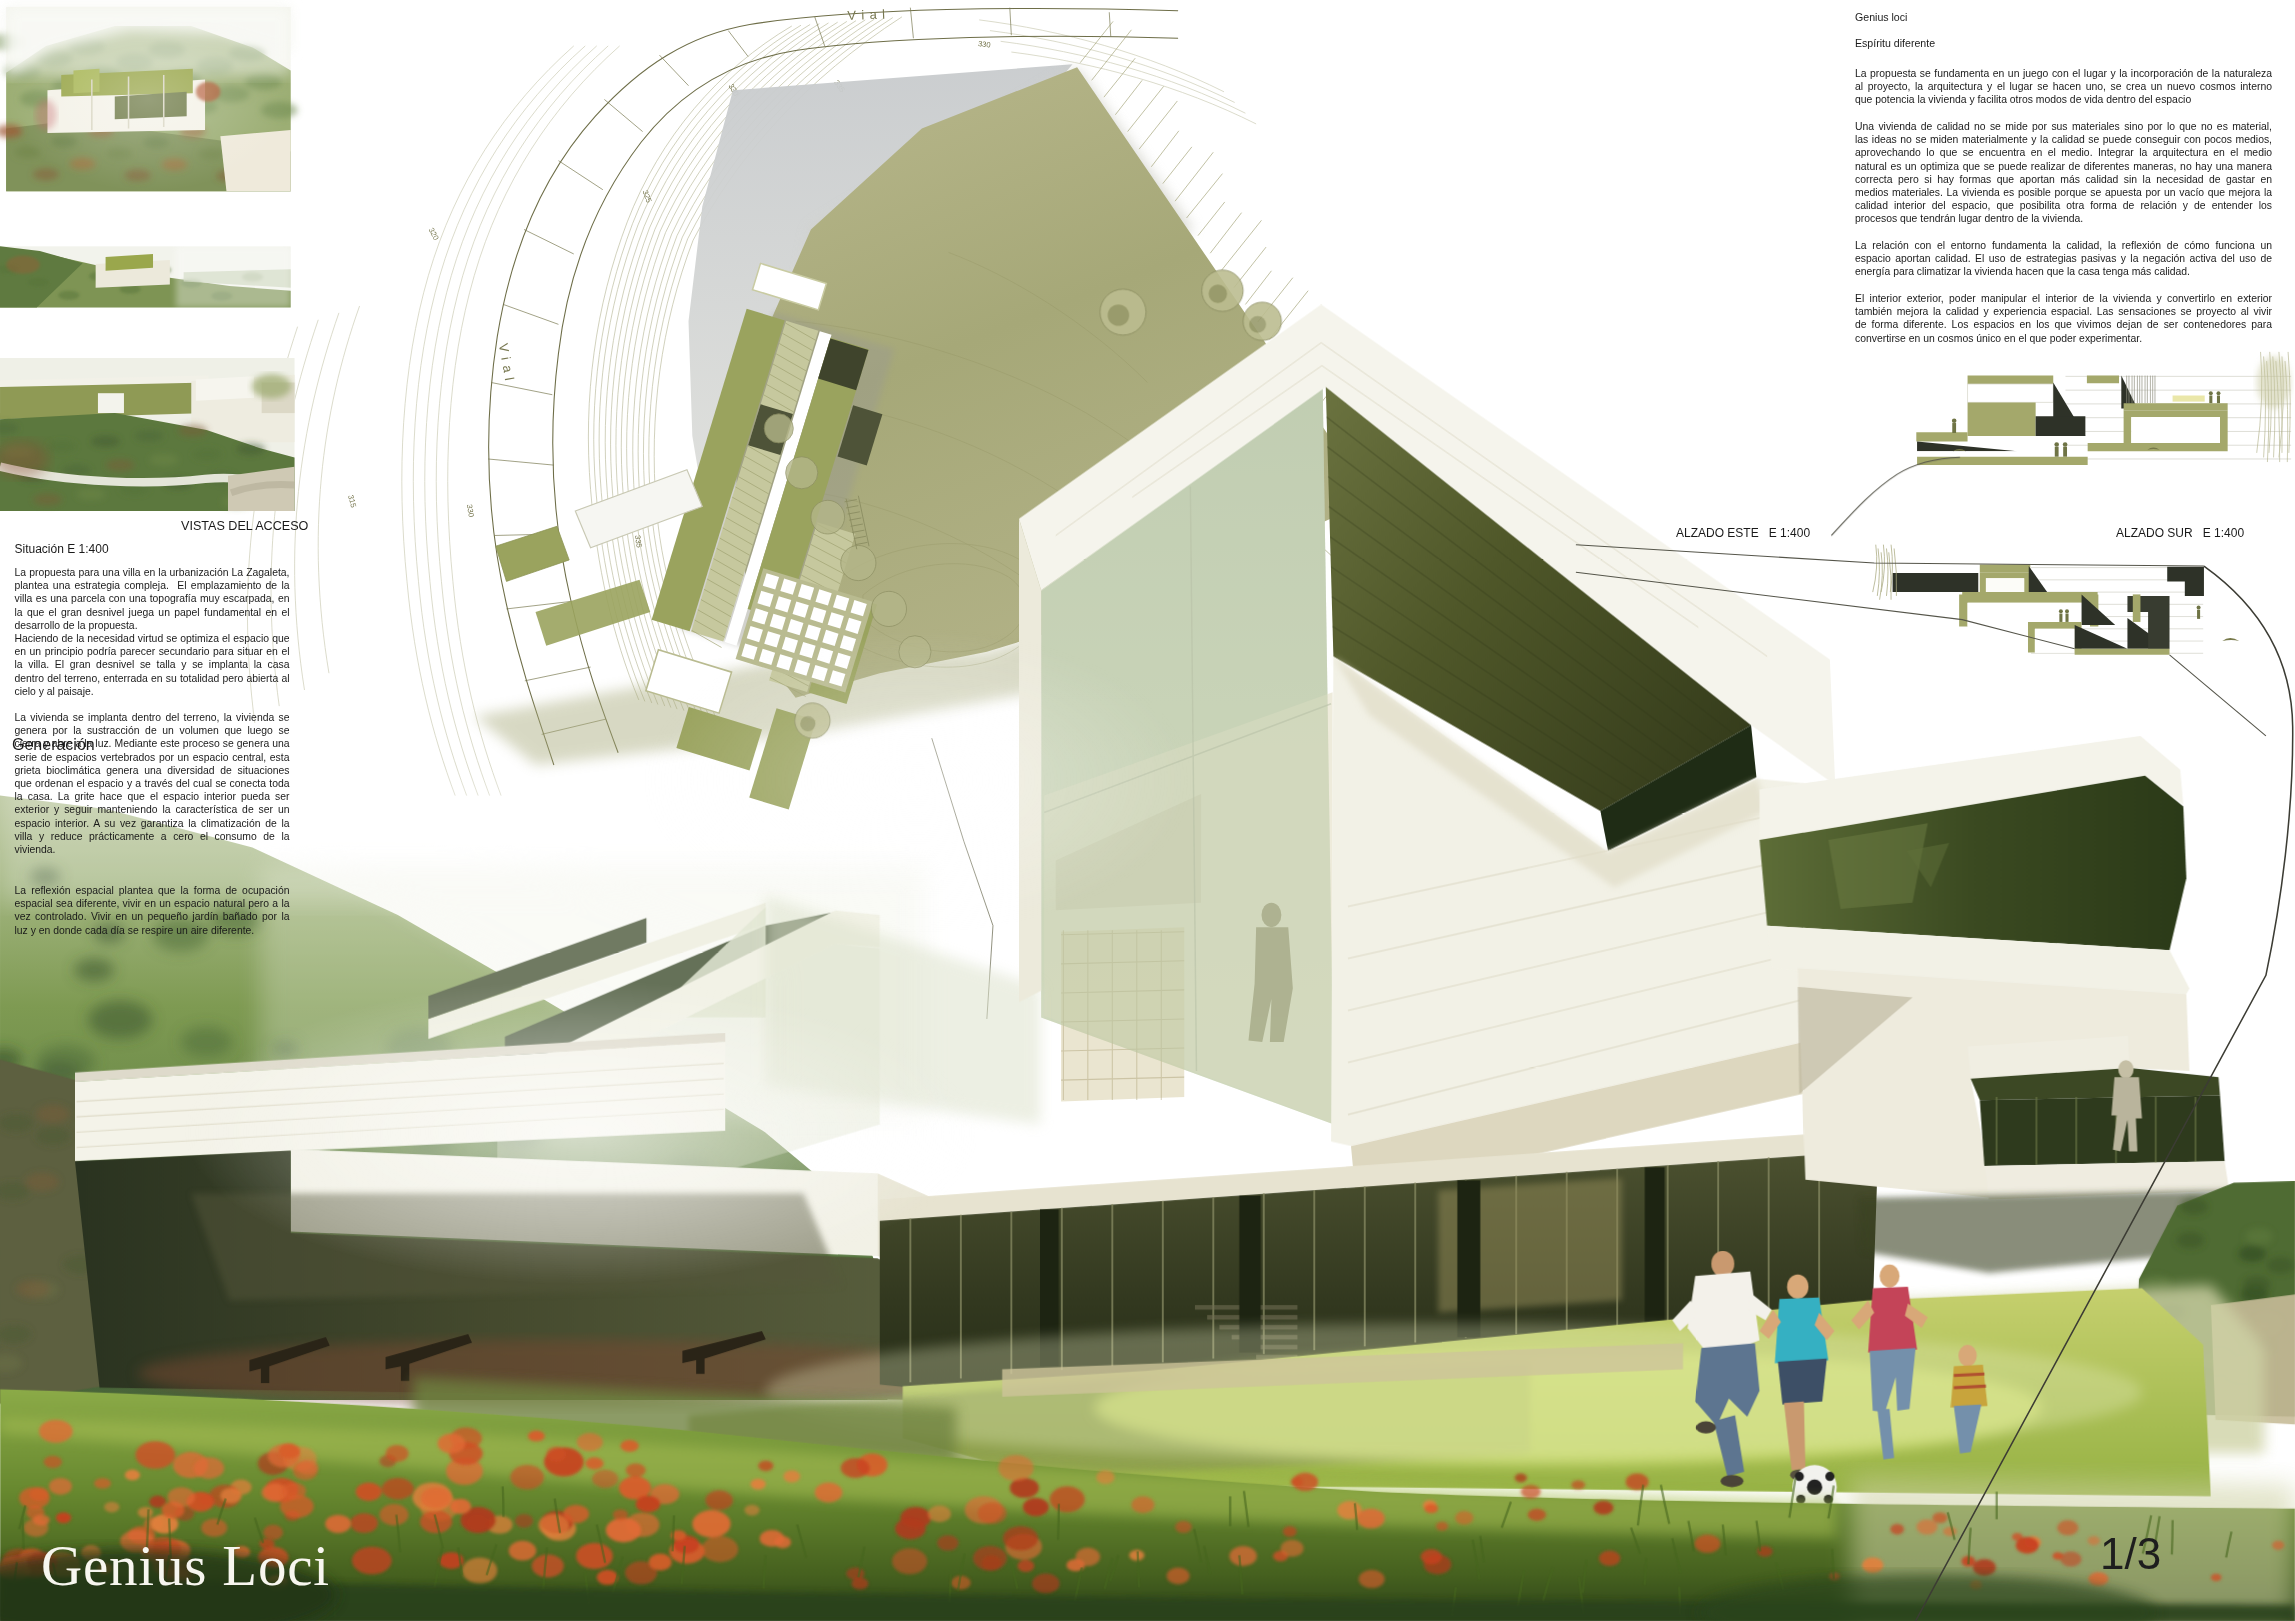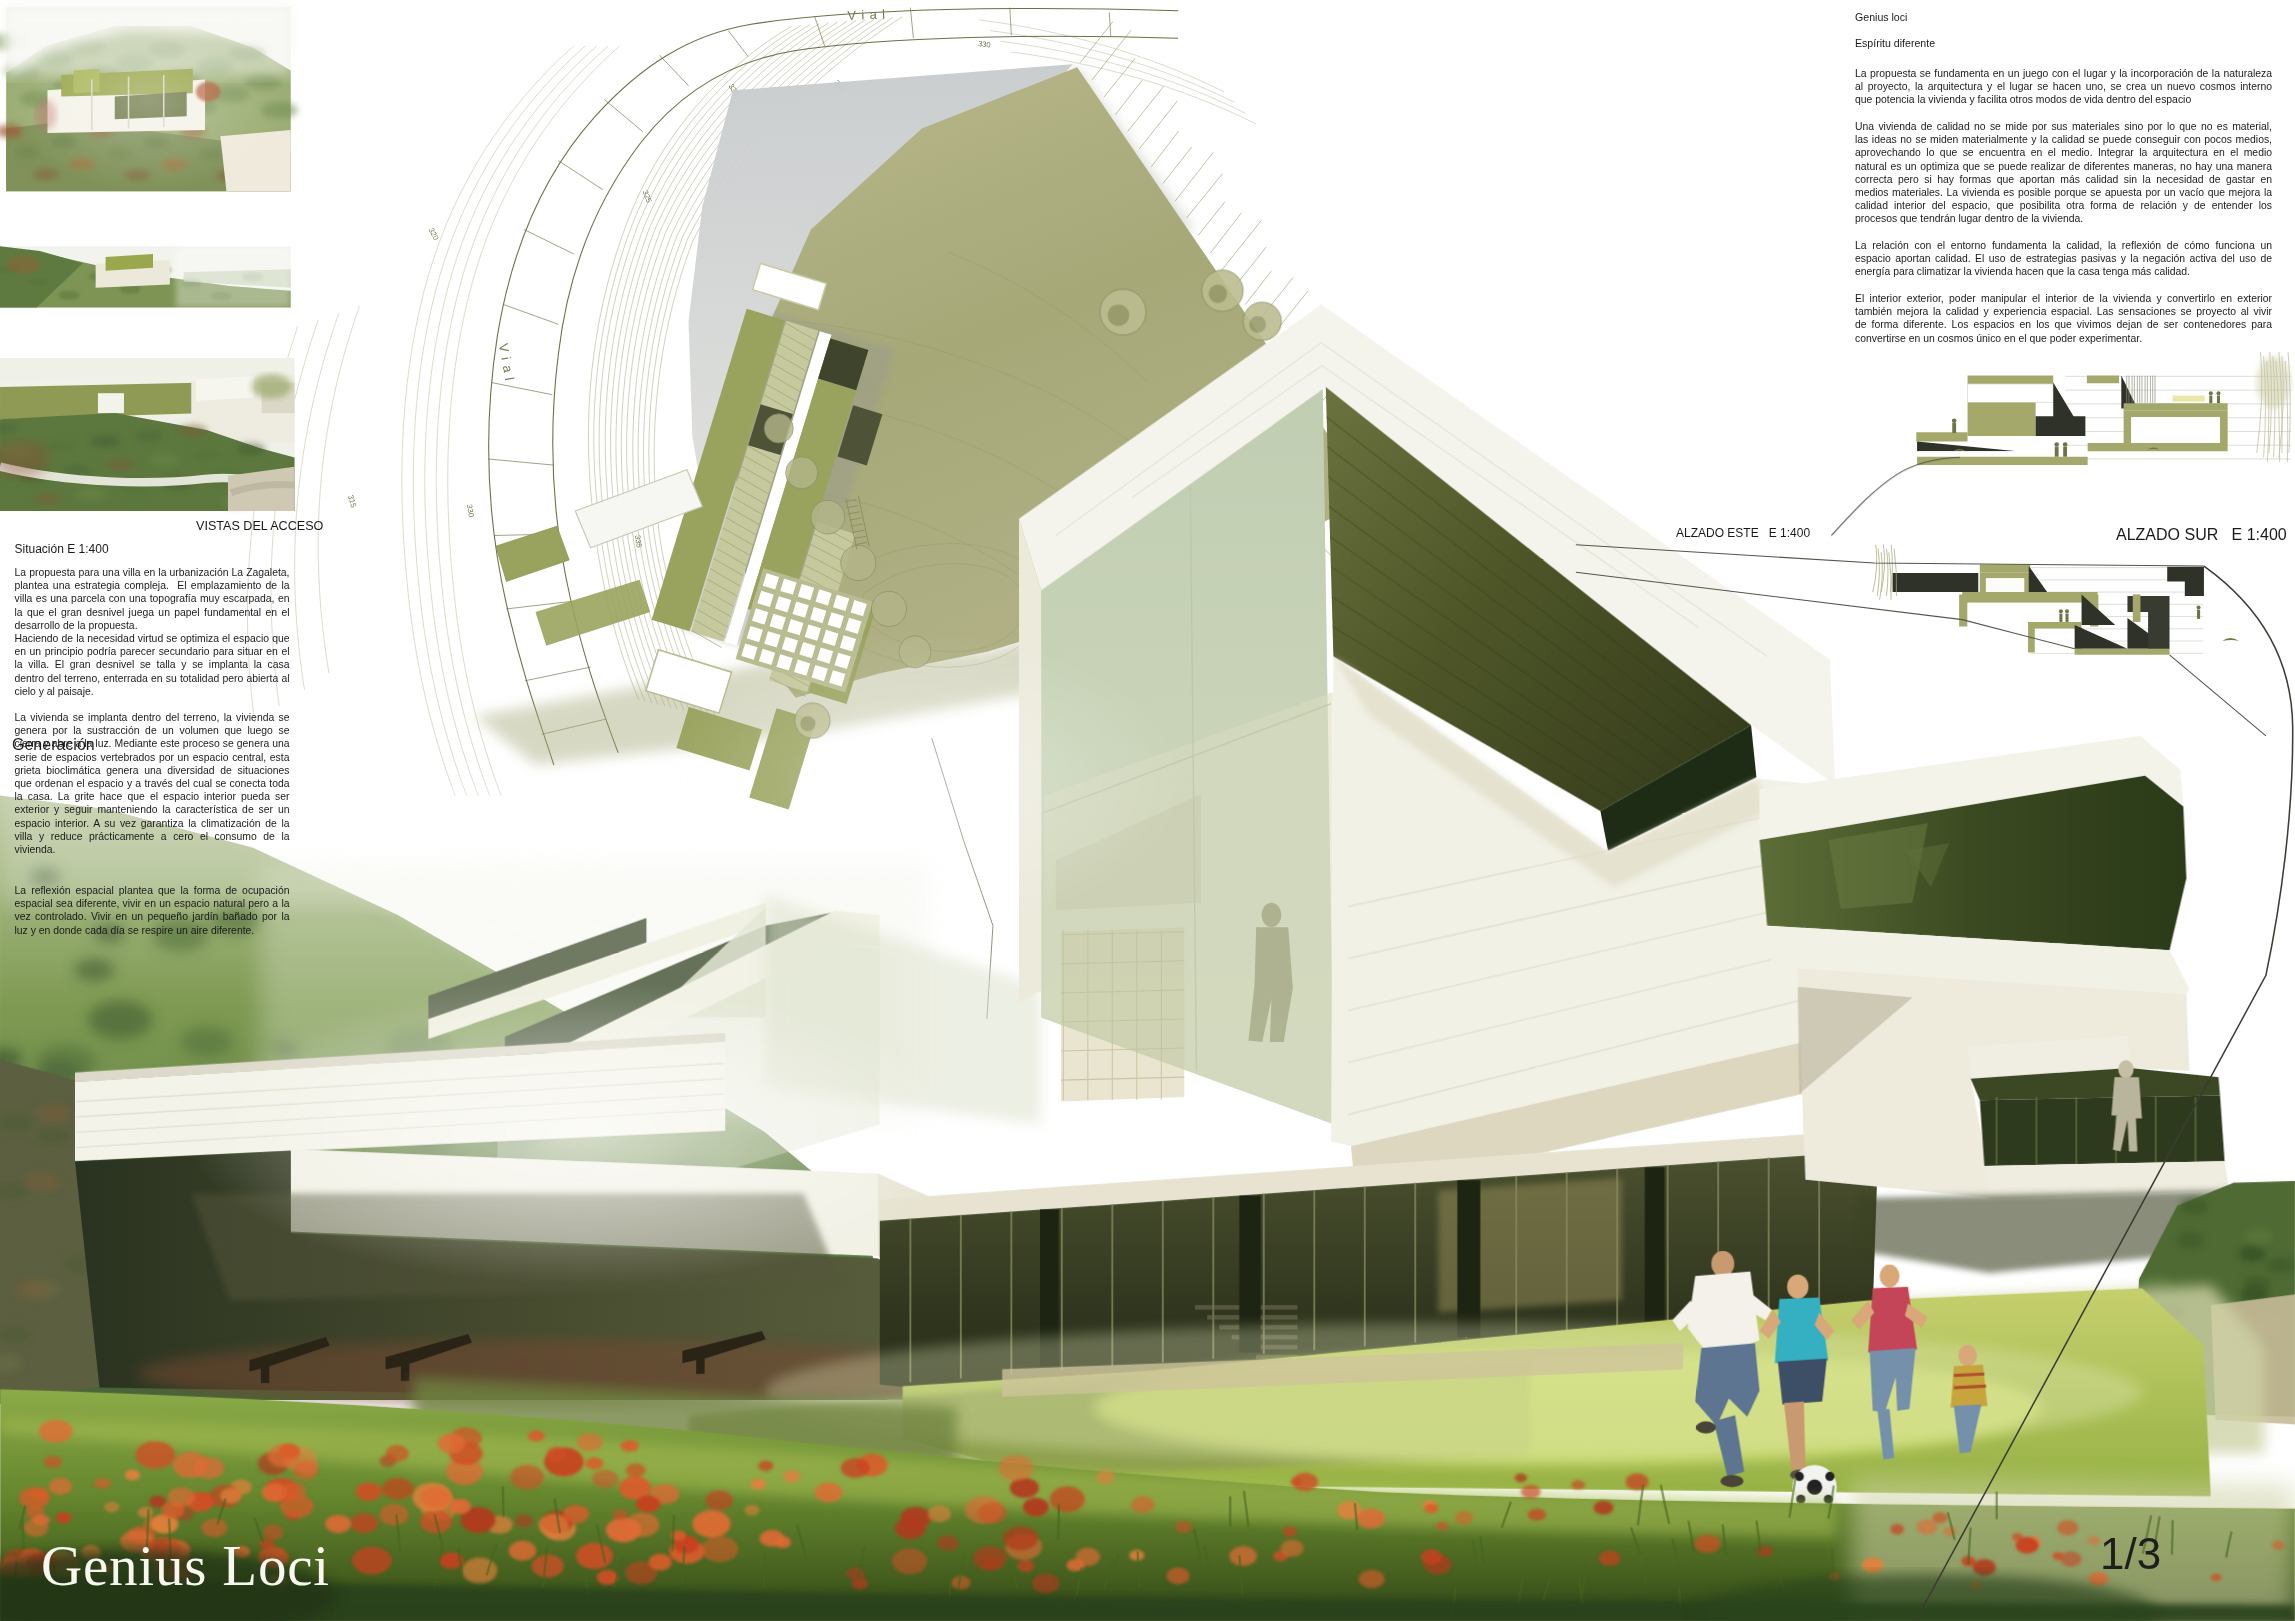--- a/index.html
+++ b/index.html
@@ -1239,21 +1239,21 @@
 
 <path d="M0,610 C90,632 200,634 268,626 C330,620 352,636 372,656" fill="none" stroke="#f0efe6" stroke-width="11" opacity="0.92"></path>
 
 <polygon points="298,622 385,610 385,668 298,668" fill="#cfc9b4"></polygon>
 <path d="M302,644 C330,634 356,632 385,634" fill="none" stroke="#b9b49e" stroke-width="9" opacity="0.8"></path>
 <ellipse cx="28" cy="600" rx="36" ry="24" fill="#8a4a30" opacity="0.4" filter="url(#b8)"></ellipse>
 <ellipse cx="355" cy="505" rx="26" ry="16" fill="#9aa86c" opacity="0.7" filter="url(#b4)"></ellipse>
 </g>
 </svg>
 
-<div class="hd" style="left:181px;top:519px;font-size:12.6px;margin-left:15px;">VISTAS DEL ACCESO</div>
+<div class="hd" style="left:181px;top:519px;font-size:12.6px;">VISTAS DEL ACCESO</div>
 
 <div class="hd" style="left:14.5px;top:542px;font-size:12px;text-align:center;">Situación E 1:400</div>
 
 <div class="txt just" style="left:14.5px;top:566px;width:275px;">
       <div>La propuesta para una villa en la urbanización La Zagaleta,</div>
       <div>plantea una estrategia compleja.&nbsp; El emplazamiento de la</div>
       <div>villa es una parcela con una topografía muy escarpada, en</div>
       <div>la que el gran desnivel juega un papel fundamental en el</div>
       <div class="last">desarrollo de la propuesta.</div>
       <div>Haciendo de la necesidad virtud se optimiza el espacio que</div>
@@ -1315,18 +1315,18 @@
 
 <div class="txt just" style="left:1855px;top:292px;width:417px;">
       <div>El interior exterior, poder manipular el interior de la vivienda y convertirlo en exterior</div>
       <div>también mejora la calidad y experiencia espacial. Las sensaciones se proyecto al vivir</div>
       <div>de forma diferente. Los espacios en los que vivimos dejan de ser contenedores para</div>
       <div class="last">convertirse en un cosmos único en el que poder experimentar.</div>
     </div>
 
 <div class="hd" style="left:1676px;top:526px;font-size:12px;">ALZADO ESTE&nbsp;&nbsp; E 1:400</div>
 
-<div class="hd" style="left:2116px;top:526px;font-size:16px;">ALZADO SUR&nbsp;&nbsp; E 1:400</div>
+<div class="hd" style="left:2116px;top:526px;font-size:12px;">ALZADO SUR&nbsp;&nbsp; E 1:400</div>
 
 <div style="position:absolute;left:41px;top:1533px;color:#f7f6ef;font-family:'Liberation Serif',serif;font-size:57px;letter-spacing:0.8px;">Genius Loci</div>
 
 <div style="position:absolute;left:2100px;top:1529px;color:#1e1e1e;font-size:44px;">1/3</div>
 </div>
 
 </body></html>

